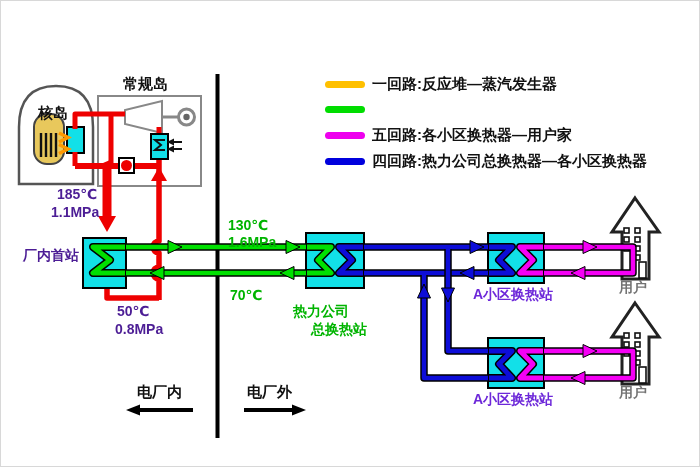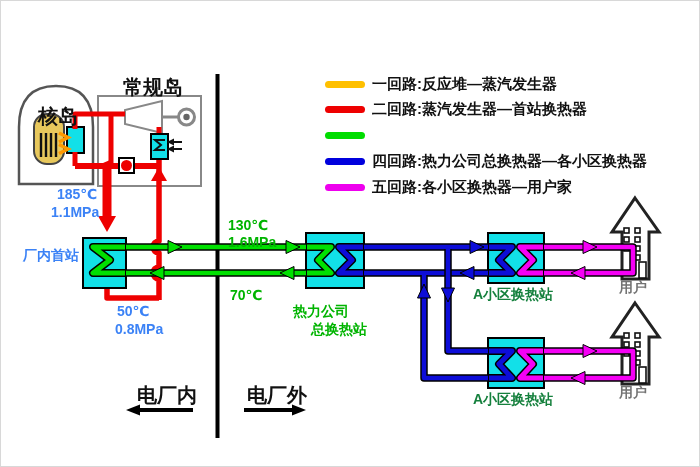--- a/index.html
+++ b/index.html
@@ -3,23 +3,23 @@
 <meta charset="utf-8">
 <style>
   html,body{margin:0;padding:0;background:#fff;}
   #stage{
     position:relative;width:700px;height:467px;background:#fff;overflow:hidden;
     font-family:"Liberation Sans","DejaVu Sans",sans-serif;
     border:1px solid #d8d8d8;box-sizing:border-box;
   }
   svg{position:absolute;left:0;top:0;}
   .lbl{position:absolute;font-weight:bold;white-space:nowrap;line-height:1.1;}
-  .f14{font-size:14px;} .f15{font-size:20px;}
-  .c-black{color:#111;} .c-red{color:#3b82f6;} .c-green{color:#00b400;margin-top:10px;}
-  .c-blue{color:#15803d;} .c-mag{color:#737373;}
+  .f14{font-size:14px;} .f15{font-size:15px;}
+  .c-black{color:#111;} .c-red{color:#4c1d95;} .c-green{color:#00b400;margin-top:10px;}
+  .c-blue{color:#6d28d9;} .c-mag{color:#737373;}
   
   .legend{position:absolute;left:324px;top:71px;display:flex;flex-direction:column;}
   .legend-row{display:flex;align-items:center;height:24px;margin-bottom:1.8px;}
   .legend-row .bar{width:40px;height:7px;border-radius:4px;background:#999;flex:0 0 auto;}
   .legend-row .txt{margin-left:7px;font-size:15px;font-weight:bold;color:#111;white-space:nowrap;}
   
   .ol{stroke:#000;fill:none;stroke-linejoin:round;stroke-linecap:butt;}
   .red{stroke:#ee0000;fill:none;stroke-linejoin:round;}
   .grn{stroke:#00e000;fill:none;stroke-linejoin:round;}
   .blu{stroke:#0d0dd8;fill:none;stroke-linejoin:round;}
@@ -187,33 +187,29 @@
     <polygon class="tri-mag" points="570,377 584,370.5 584,383.5"></polygon>
   </g>
 </svg>
 
 <div class="legend">
   <div class="legend-row">
     <span class="bar" style="background: rgb(255, 192, 0);"></span>
     <span class="txt">一回路:反应堆—蒸汽发生器</span>
   </div>
   <div class="legend-row">
-    <span class="bar" style="background: rgb(238, 0, 0);"></span>
-    <span class="txt">二回路:蒸汽发生器—首站换热器</span>
-  </div>
-  <div class="legend-row">
     <span class="bar" style="background: rgb(0, 221, 0);"></span>
+  </div>
+  <div class="legend-row">
+    <span class="bar" style="background: rgb(238, 0, 238);"></span>
+    <span class="txt">五回路:各小区换热器—用户家</span>
   </div>
   <div class="legend-row">
     <span class="bar" style="background: rgb(0, 0, 221);"></span>
     <span class="txt">四回路:热力公司总换热器—各小区换热器</span>
-  </div>
-  <div class="legend-row">
-    <span class="bar" style="background: rgb(238, 0, 238);"></span>
-    <span class="txt">五回路:各小区换热器—用户家</span>
   </div>
 </div>
 
 <div class="lbl f15 c-black" style="left:37px;top:104px">核岛</div>
 <div class="lbl f15 c-black" style="left:122px;top:75px">常规岛</div>
 
 <div class="lbl f14 c-red" style="left:56px;top:186px">185℃</div>
 <div class="lbl f14 c-red" style="left:50px;top:204px">1.1MPa</div>
 <div class="lbl f14 c-red" style="left:22px;top:247px">厂内首站</div>
 <div class="lbl f14 c-red" style="left:116px;top:303px">50℃</div>

